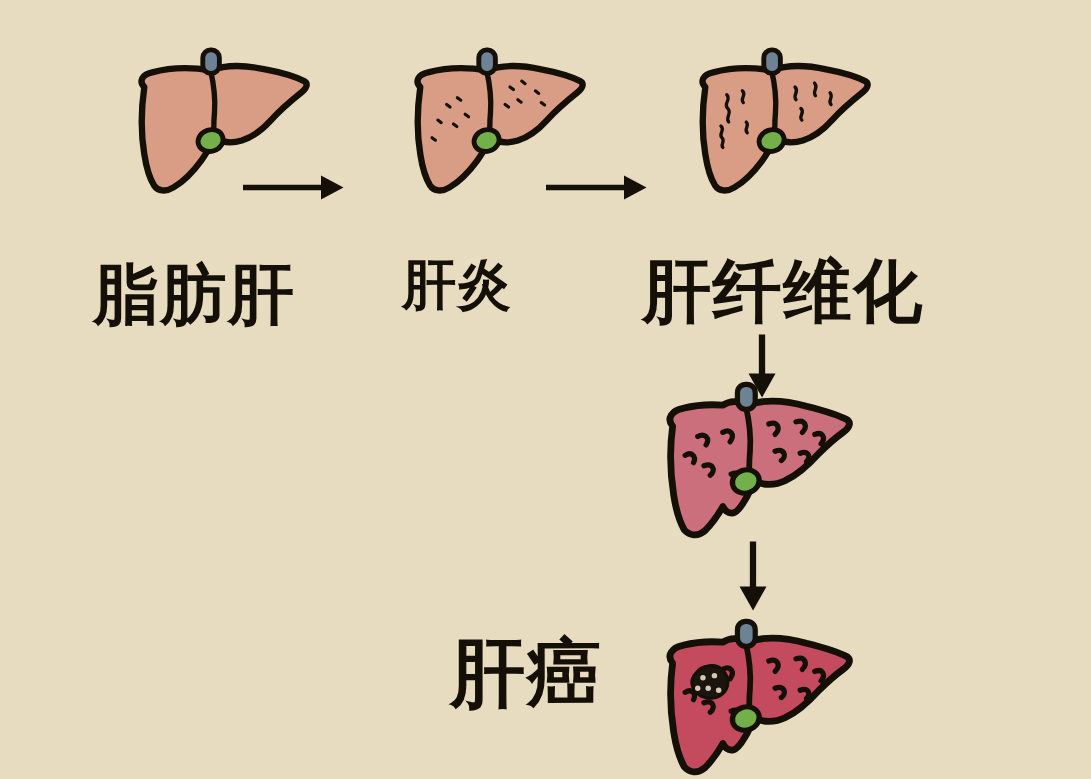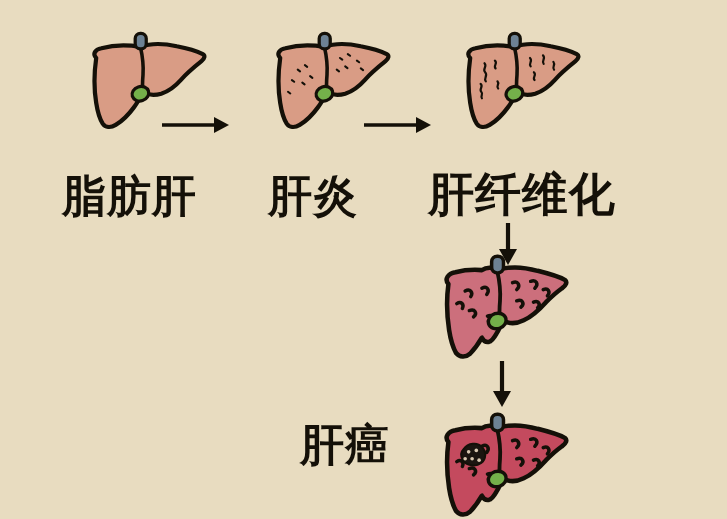--- a/index.html
+++ b/index.html
@@ -68,21 +68,21 @@
           <path d="M 132,38 l 3.5,2.6" stroke="#141008" stroke-width="3.2" stroke-linecap="round" fill="none"></path>
           <path d="M 146,48 l 3.5,2.6" stroke="#141008" stroke-width="3.2" stroke-linecap="round" fill="none"></path>
           <path d="M 128,57 l 3.5,2.6" stroke="#141008" stroke-width="3.2" stroke-linecap="round" fill="none"></path>
           <path d="M 152,60 l 3.5,2.6" stroke="#141008" stroke-width="3.2" stroke-linecap="round" fill="none"></path>
           <path d="M 115,62 l 3.5,2.6" stroke="#141008" stroke-width="3.2" stroke-linecap="round" fill="none"></path>
           <ellipse cx="96" cy="99" rx="13" ry="11" fill="#74b04a" stroke="#141008" stroke-width="5" transform="rotate(-18 96 99)"></ellipse>
           <rect x="88" y="6" width="17" height="24" rx="8" fill="#6d8294" stroke="#141008" stroke-width="5"></rect>
         </g>
       </svg>
     </div>
-    <div class="stage-label" style="left: 268px; top: 175px; font-size: 44px;">肝炎</div>
+    <div class="stage-label" style="left: 268px; top: 175px; font-size: 36px; font-family: Liberation Mono, monospace;">肝炎</div>
     <div class="liver-fig" style="left: 452px; top: 28px;">
       <svg viewBox="0 0 200 165" width="130" height="110">
         <g>
           <path d="M 28,44 C 22,38 26,31 36,29 C 55,24 78,24 96,27 C 112,21 134,22 152,26 C 168,29 182,33 192,38 C 196,40 195,45 190,49 C 180,57 168,67 158,78 C 150,87 140,95 128,99 C 118,102 108,101 100,97 C 96,104 92,112 86,120 C 78,131 68,141 58,147 C 50,152 42,151 38,145 C 33,137 30,126 28,113 C 25,95 24,72 28,44 Z" fill="#d99c85" stroke="#141008" stroke-width="6.5" stroke-linejoin="round" stroke-linecap="round"></path>
           <path d="M 96,27 C 99,40 101,56 100,70 C 99,82 99,90 100,97" fill="none" stroke="#141008" stroke-width="5.5" stroke-linecap="round"></path>
           <path d="M 50,52 c 5,5 -4,9 1,14 c 5,5 -3,9 1,14" fill="none" stroke="#141008" stroke-width="3.4" stroke-linecap="round"></path>
           <path d="M 66,48 c 5,4 -3,8 1,12" fill="none" stroke="#141008" stroke-width="3.4" stroke-linecap="round"></path>
           <path d="M 44,84 c 5,4 -3,8 1,12 c 4,4 -2,7 1,10" fill="none" stroke="#141008" stroke-width="3.4" stroke-linecap="round"></path>
           <path d="M 70,80 c 4,4 -3,7 1,11" fill="none" stroke="#141008" stroke-width="3.4" stroke-linecap="round"></path>
           <path d="M 120,44 c 5,5 -3,8 1,13" fill="none" stroke="#141008" stroke-width="3.4" stroke-linecap="round"></path>
@@ -134,21 +134,21 @@
           <circle cx="55" cy="60" r="2.6" fill="#d8c8b0"></circle>
           <circle cx="66" cy="58" r="2.6" fill="#d8c8b0"></circle>
           <circle cx="60" cy="70" r="2.6" fill="#d8c8b0"></circle>
           <circle cx="70" cy="72" r="2.6" fill="#d8c8b0"></circle>
           <circle cx="50" cy="70" r="2.6" fill="#d8c8b0"></circle>
           <ellipse cx="96" cy="99" rx="13" ry="11" fill="#74b04a" stroke="#141008" stroke-width="5" transform="rotate(-18 96 99)"></ellipse>
           <rect x="88" y="6" width="17" height="24" rx="8" fill="#6d8294" stroke="#141008" stroke-width="5"></rect>
         </g>
       </svg>
     </div>
-    <div class="stage-label" style="left: 300px; top: 424px; font-size: 44px;">肝癌</div>
+    <div class="stage-label" style="left: 300px; top: 424px; font-size: 50px;">肝癌</div>
     <div class="arrow" style="left: 160px; top: 112px;">
       <svg width="70" height="26" viewBox="0 0 70 26">
         <line x1="2" y1="13" x2="59" y2="13" stroke="#141008" stroke-width="3.6" stroke-linecap="butt"></line>
         <path d="M 54,5 L 69,13 L 54,21 Z" fill="#141008"></path>
       </svg>
     </div>
     <div class="arrow" style="left: 362px; top: 112px;">
       <svg width="70" height="26" viewBox="0 0 70 26">
         <line x1="2" y1="13" x2="59" y2="13" stroke="#141008" stroke-width="3.6" stroke-linecap="butt"></line>
         <path d="M 54,5 L 69,13 L 54,21 Z" fill="#141008"></path>

